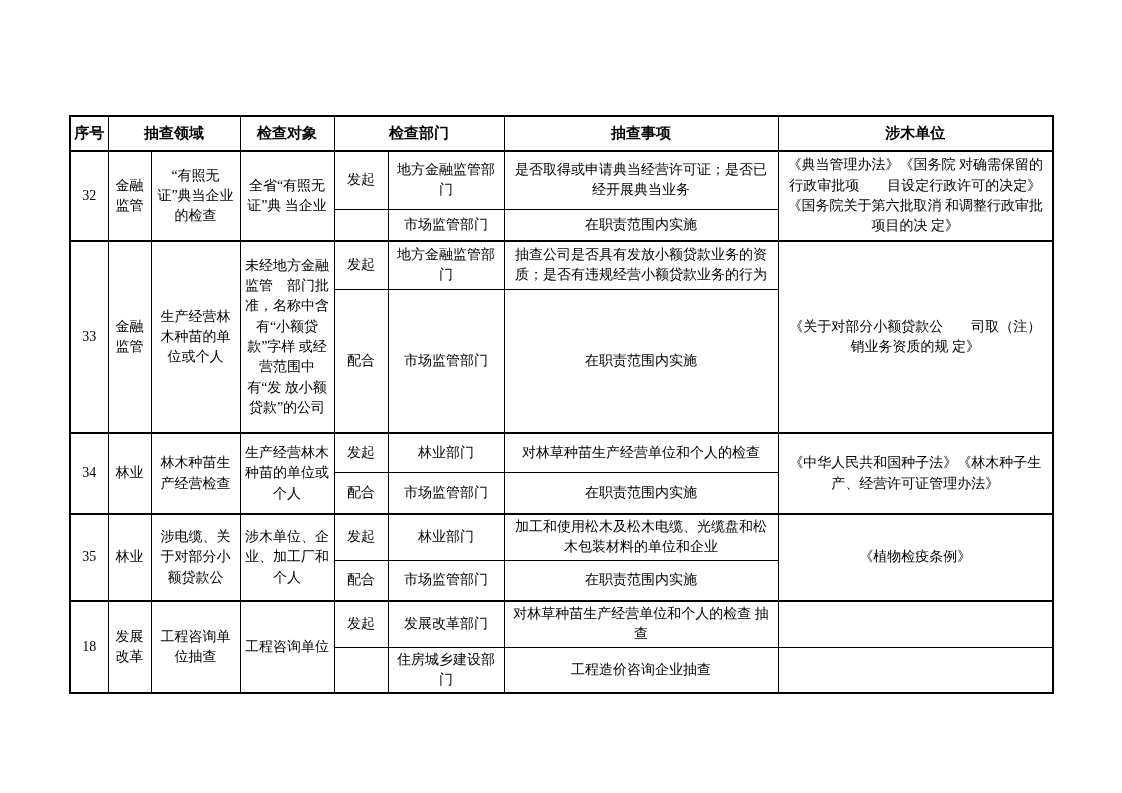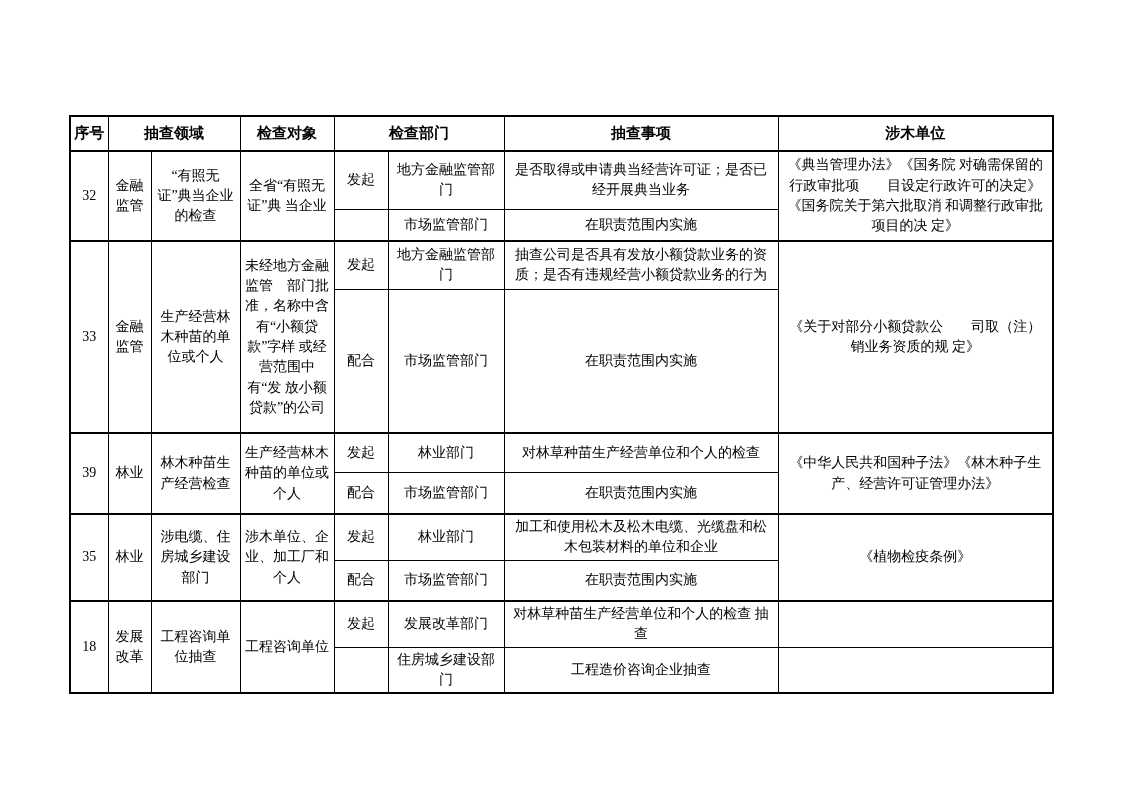--- a/index.html
+++ b/index.html
@@ -94,39 +94,39 @@
       <td class="left">抽查公司是否具有发放小额贷款业务的资质；是否有违规经营小额贷款业务的行为</td>
       <td rowspan="2" class="basis">《关于对部分小额贷款公　　司取（注）销业务资质的规 定》</td>
     </tr>
     <tr class="r1b">
       <td>配合</td>
       <td>市场监管部门</td>
       <td class="left">在职责范围内实施</td>
     </tr>
 
     <tr class="r2a row-start">
-      <td rowspan="2">39</td>
+      <td rowspan="2">34</td>
       <td rowspan="2">林业</td>
       <td rowspan="2">林木种苗生产经营检查</td>
       <td rowspan="2">生产经营林木种苗的单位或个人</td>
       <td>发起</td>
       <td>林业部门</td>
       <td class="left">对林草种苗生产经营单位和个人的检查</td>
       <td rowspan="2" class="basis">《中华人民共和国种子法》《林木种子生产、经营许可证管理办法》</td>
     </tr>
     <tr class="r2b">
       <td>配合</td>
       <td>市场监管部门</td>
       <td class="left">在职责范围内实施</td>
     </tr>
 
     <tr class="r3a row-start">
       <td rowspan="2">35</td>
       <td rowspan="2">林业</td>
-      <td rowspan="2">涉电缆、住房城乡建设部门</td>
+      <td rowspan="2">涉电缆、关于对部分小额贷款公</td>
       <td rowspan="2">涉木单位、企业、加工厂和个人</td>
       <td>发起</td>
       <td>林业部门</td>
       <td class="left">加工和使用松木及松木电缆、光缆盘和松木包装材料的单位和企业</td>
       <td rowspan="2" class="basis">《植物检疫条例》</td>
     </tr>
     <tr class="r3b">
       <td>配合</td>
       <td>市场监管部门</td>
       <td class="left">在职责范围内实施</td>

